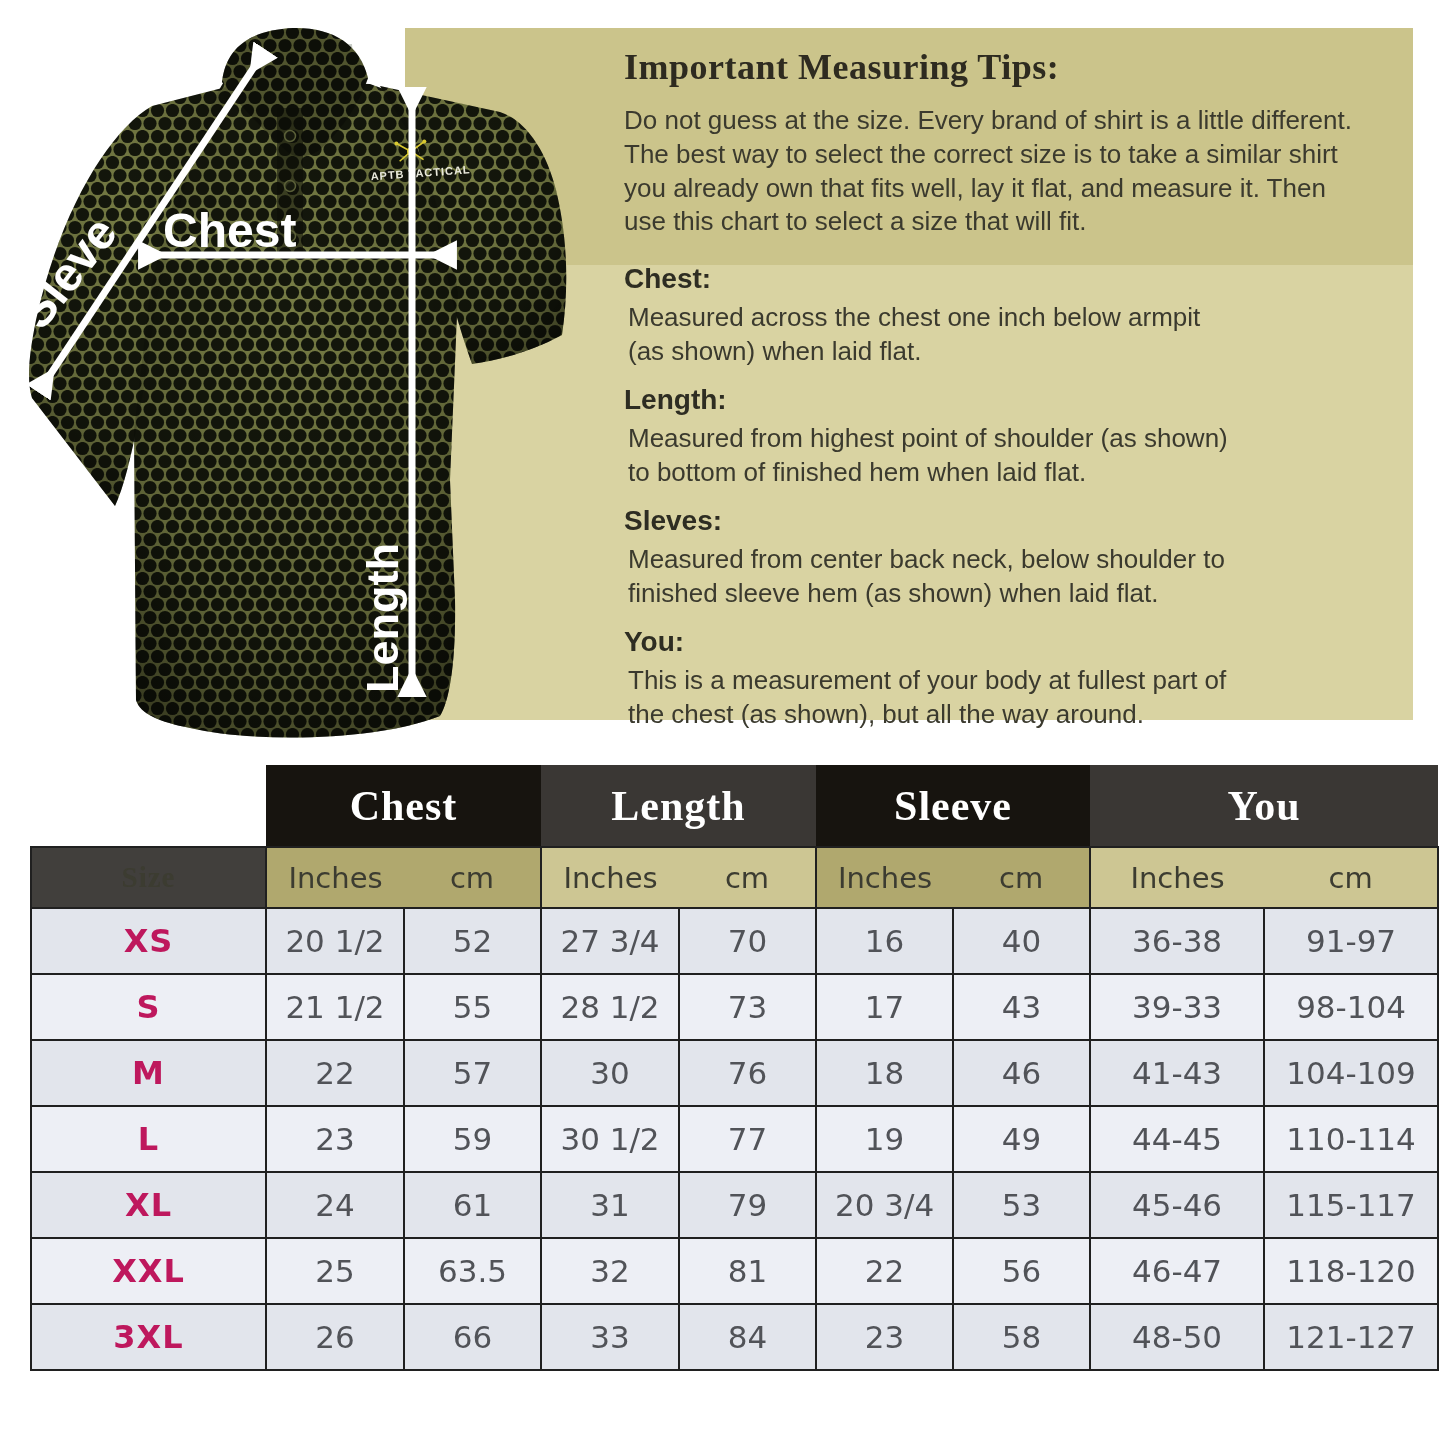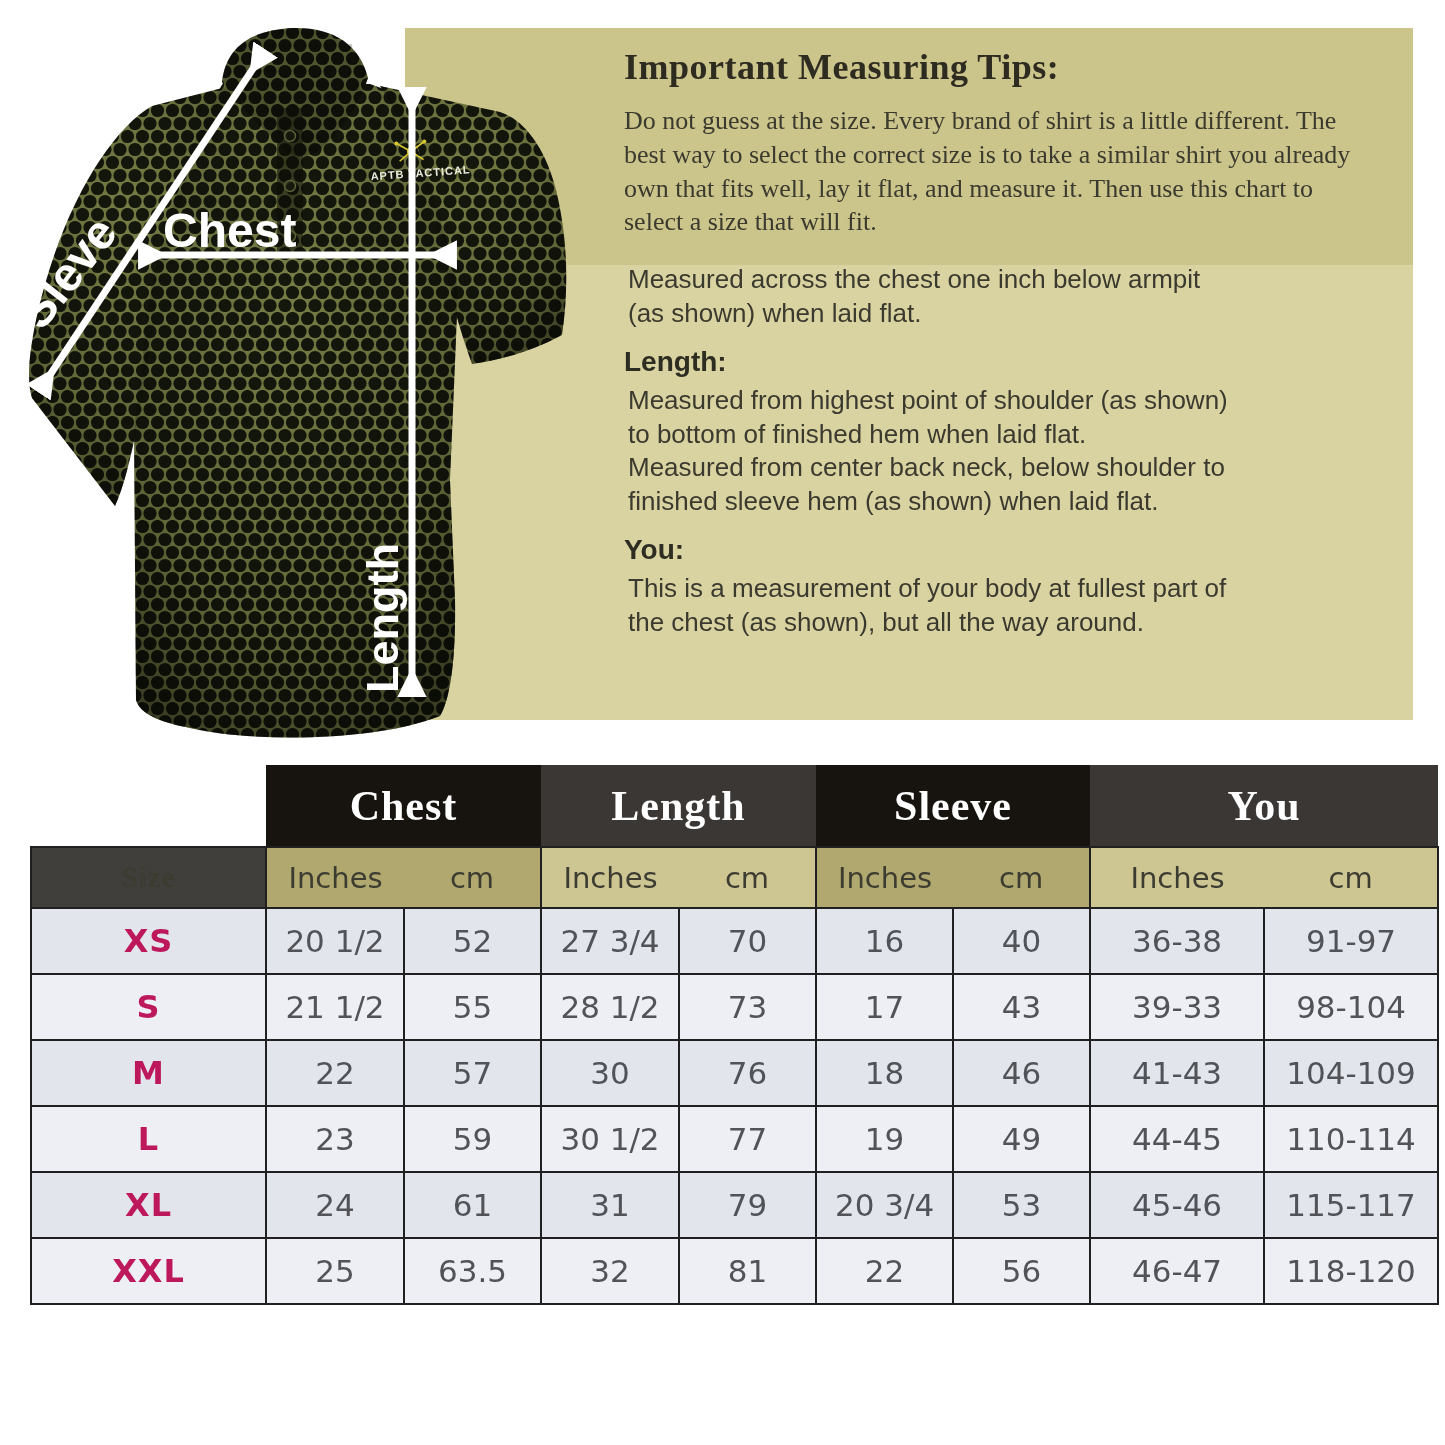--- a/index.html
+++ b/index.html
@@ -19,21 +19,21 @@
   }
   .tips{
     position:absolute;left:624px;top:46px;width:750px;z-index:3;
   }
   .tips-title{
     font-family:"Liberation Serif", serif;
     font-weight:bold;font-size:36px;color:#2e2b20;
     margin:0 0 16px 0;letter-spacing:.5px;
   }
   .tips-intro{
-    font-size:26px;line-height:1.3;color:#3b3a2e;width:745px;margin:0 0 24px 0;font-family:Liberation Serif, serif;
+    font-size:26px;line-height:1.3;color:#3b3a2e;width:745px;margin:0 0 24px 0;
   }
   .tip-section h3{
     font-size:28px;font-weight:bold;color:#2e2d22;margin:16px 0 6px 0;
   }
   .tip-section p{
     font-size:26px;line-height:1.29;color:#3b3a2e;width:612px;margin:0 0 0 4px;
   }
   
   .shirt-figure{position:absolute;left:0;top:0;z-index:2;}
   
@@ -75,27 +75,29 @@
 </head>
 <body>
 
 <div class="panel-top"></div>
 <div class="panel-bottom"></div>
 
 <div class="tips">
   <h2 class="tips-title">Important Measuring Tips:</h2>
   <p class="tips-intro">Do not guess at the size. Every brand of shirt is a little different. The best way to select the correct size is to take a similar shirt you already own that fits well, lay it flat, and measure it. Then use this chart to select a size that will fit.</p>
   <div class="tip-section">
+    <h3>Chest:</h3>
     <p>Measured across the chest one inch below armpit (as shown) when laid flat.</p>
   </div>
   <div class="tip-section">
     <h3>Length:</h3>
     <p>Measured from highest point of shoulder (as shown) to bottom of finished hem when laid flat.</p>
   </div>
   <div class="tip-section">
+    <h3>Sleves:</h3>
     <p>Measured from center back neck, below shoulder to finished sleeve hem (as shown) when laid flat.</p>
   </div>
   <div class="tip-section">
     <h3>You:</h3>
     <p>This is a measurement of your body at fullest part of the chest (as shown), but all the way around.</p>
   </div>
 </div>
 
 <svg class="shirt-figure" width="585" height="748" viewBox="0 0 585 748">
   <defs>
@@ -263,14 +265,25 @@
     <td class="size-cell">XXL</td>
     <td>25</td>
     <td>63.5</td>
     <td>32</td>
     <td>81</td>
     <td>22</td>
     <td>56</td>
     <td>46-47</td>
     <td>118-120</td>
   </tr>
+  <tr class="data-row row-a">
+    <td class="size-cell">3XL</td>
+    <td>26</td>
+    <td>66</td>
+    <td>33</td>
+    <td>84</td>
+    <td>23</td>
+    <td>58</td>
+    <td>48-50</td>
+    <td>121-127</td>
+  </tr>
 </tbody>
   </table>
 
 </body></html>

